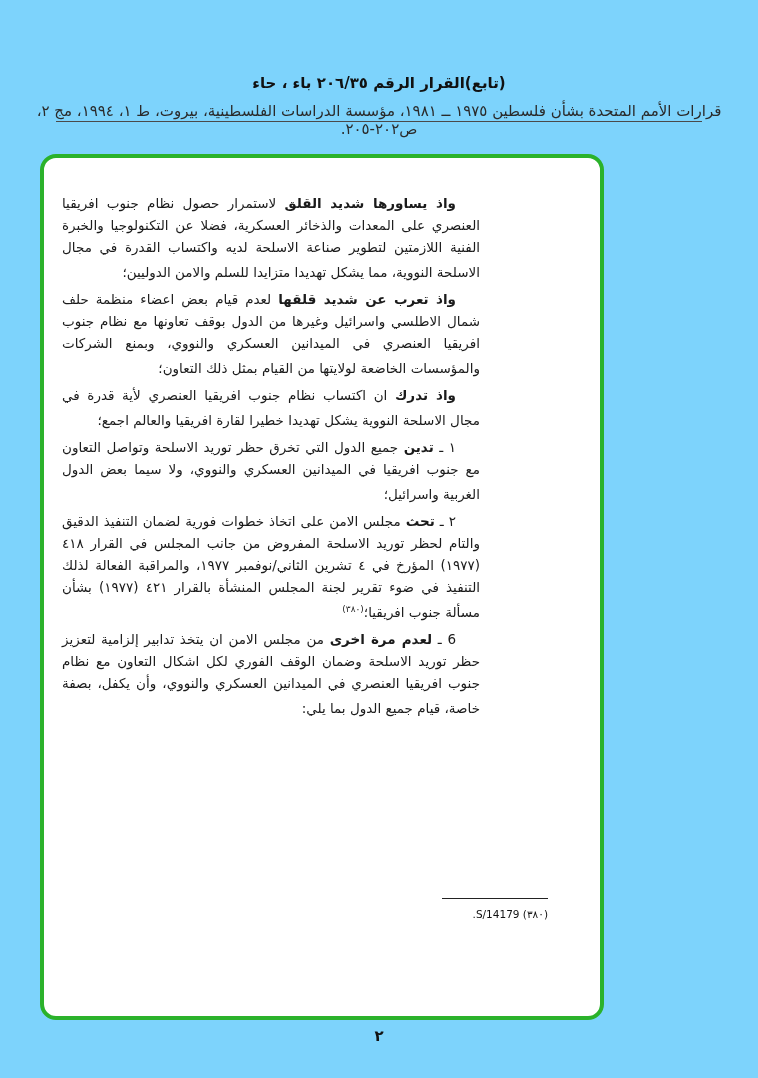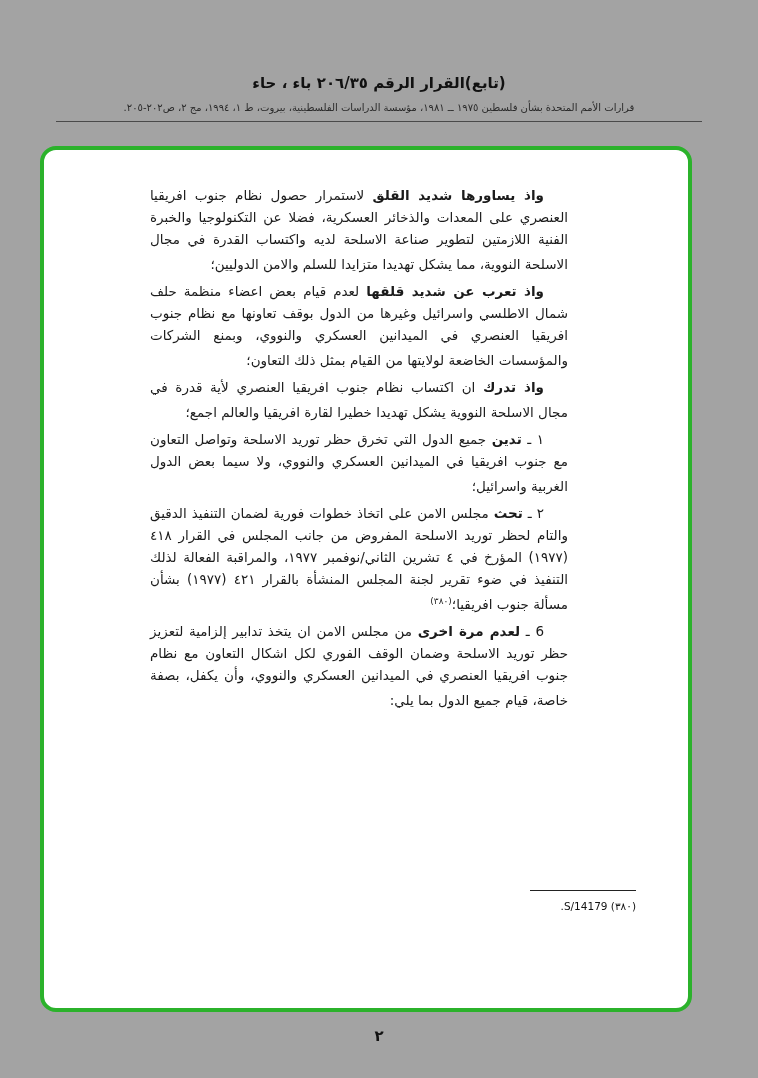--- a/index.html
+++ b/index.html
@@ -2,53 +2,53 @@
 <html lang="ar"><head>
 <meta charset="utf-8">
 <style>
   * { margin: 0; padding: 0; box-sizing: border-box; }
   html, body { background: #ffffff; }
   .page {
     position: relative;
     width: 758px;
     height: 1078px;
     margin: 0 auto;
-    background: #a3a3a3;
+    background: #7dd3fc;
     font-family: "DejaVu Sans", sans-serif;
     color: #1c1c1c;
     overflow: hidden;
   }
   .doc-title {
     position: absolute;
     top: 74px; left: 0; right: 0;
     text-align: center;
     direction: rtl;
     font-size: 15px;
     font-weight: bold;
     color: #111;
   }
   .doc-citation {
     position: absolute;
     top: 102px; left: 0; right: 0;
     text-align: center;
     direction: rtl;
-    font-size: 10px;
+    font-size: 15px;
     color: #2a2a2a;
   }
   .header-rule {
     position: absolute;
     top: 121px; left: 56px;
     width: 646px;
     border: 0;
     border-top: 1px solid #4a4a4a;
   }
   .content-frame {
     position: absolute;
-    left: 40px; top: 146px;
-    width: 652px; height: 866px;
+    left: 40px; top: 154px;
+    width: 564px; height: 866px;
     border: 4px solid #2bb22b;
     border-radius: 16px;
     background: #ffffff;
   }
   .text-column {
     position: absolute;
     top: 34px; right: 120px;
     width: 418px;
     direction: rtl;
     text-align: justify;

